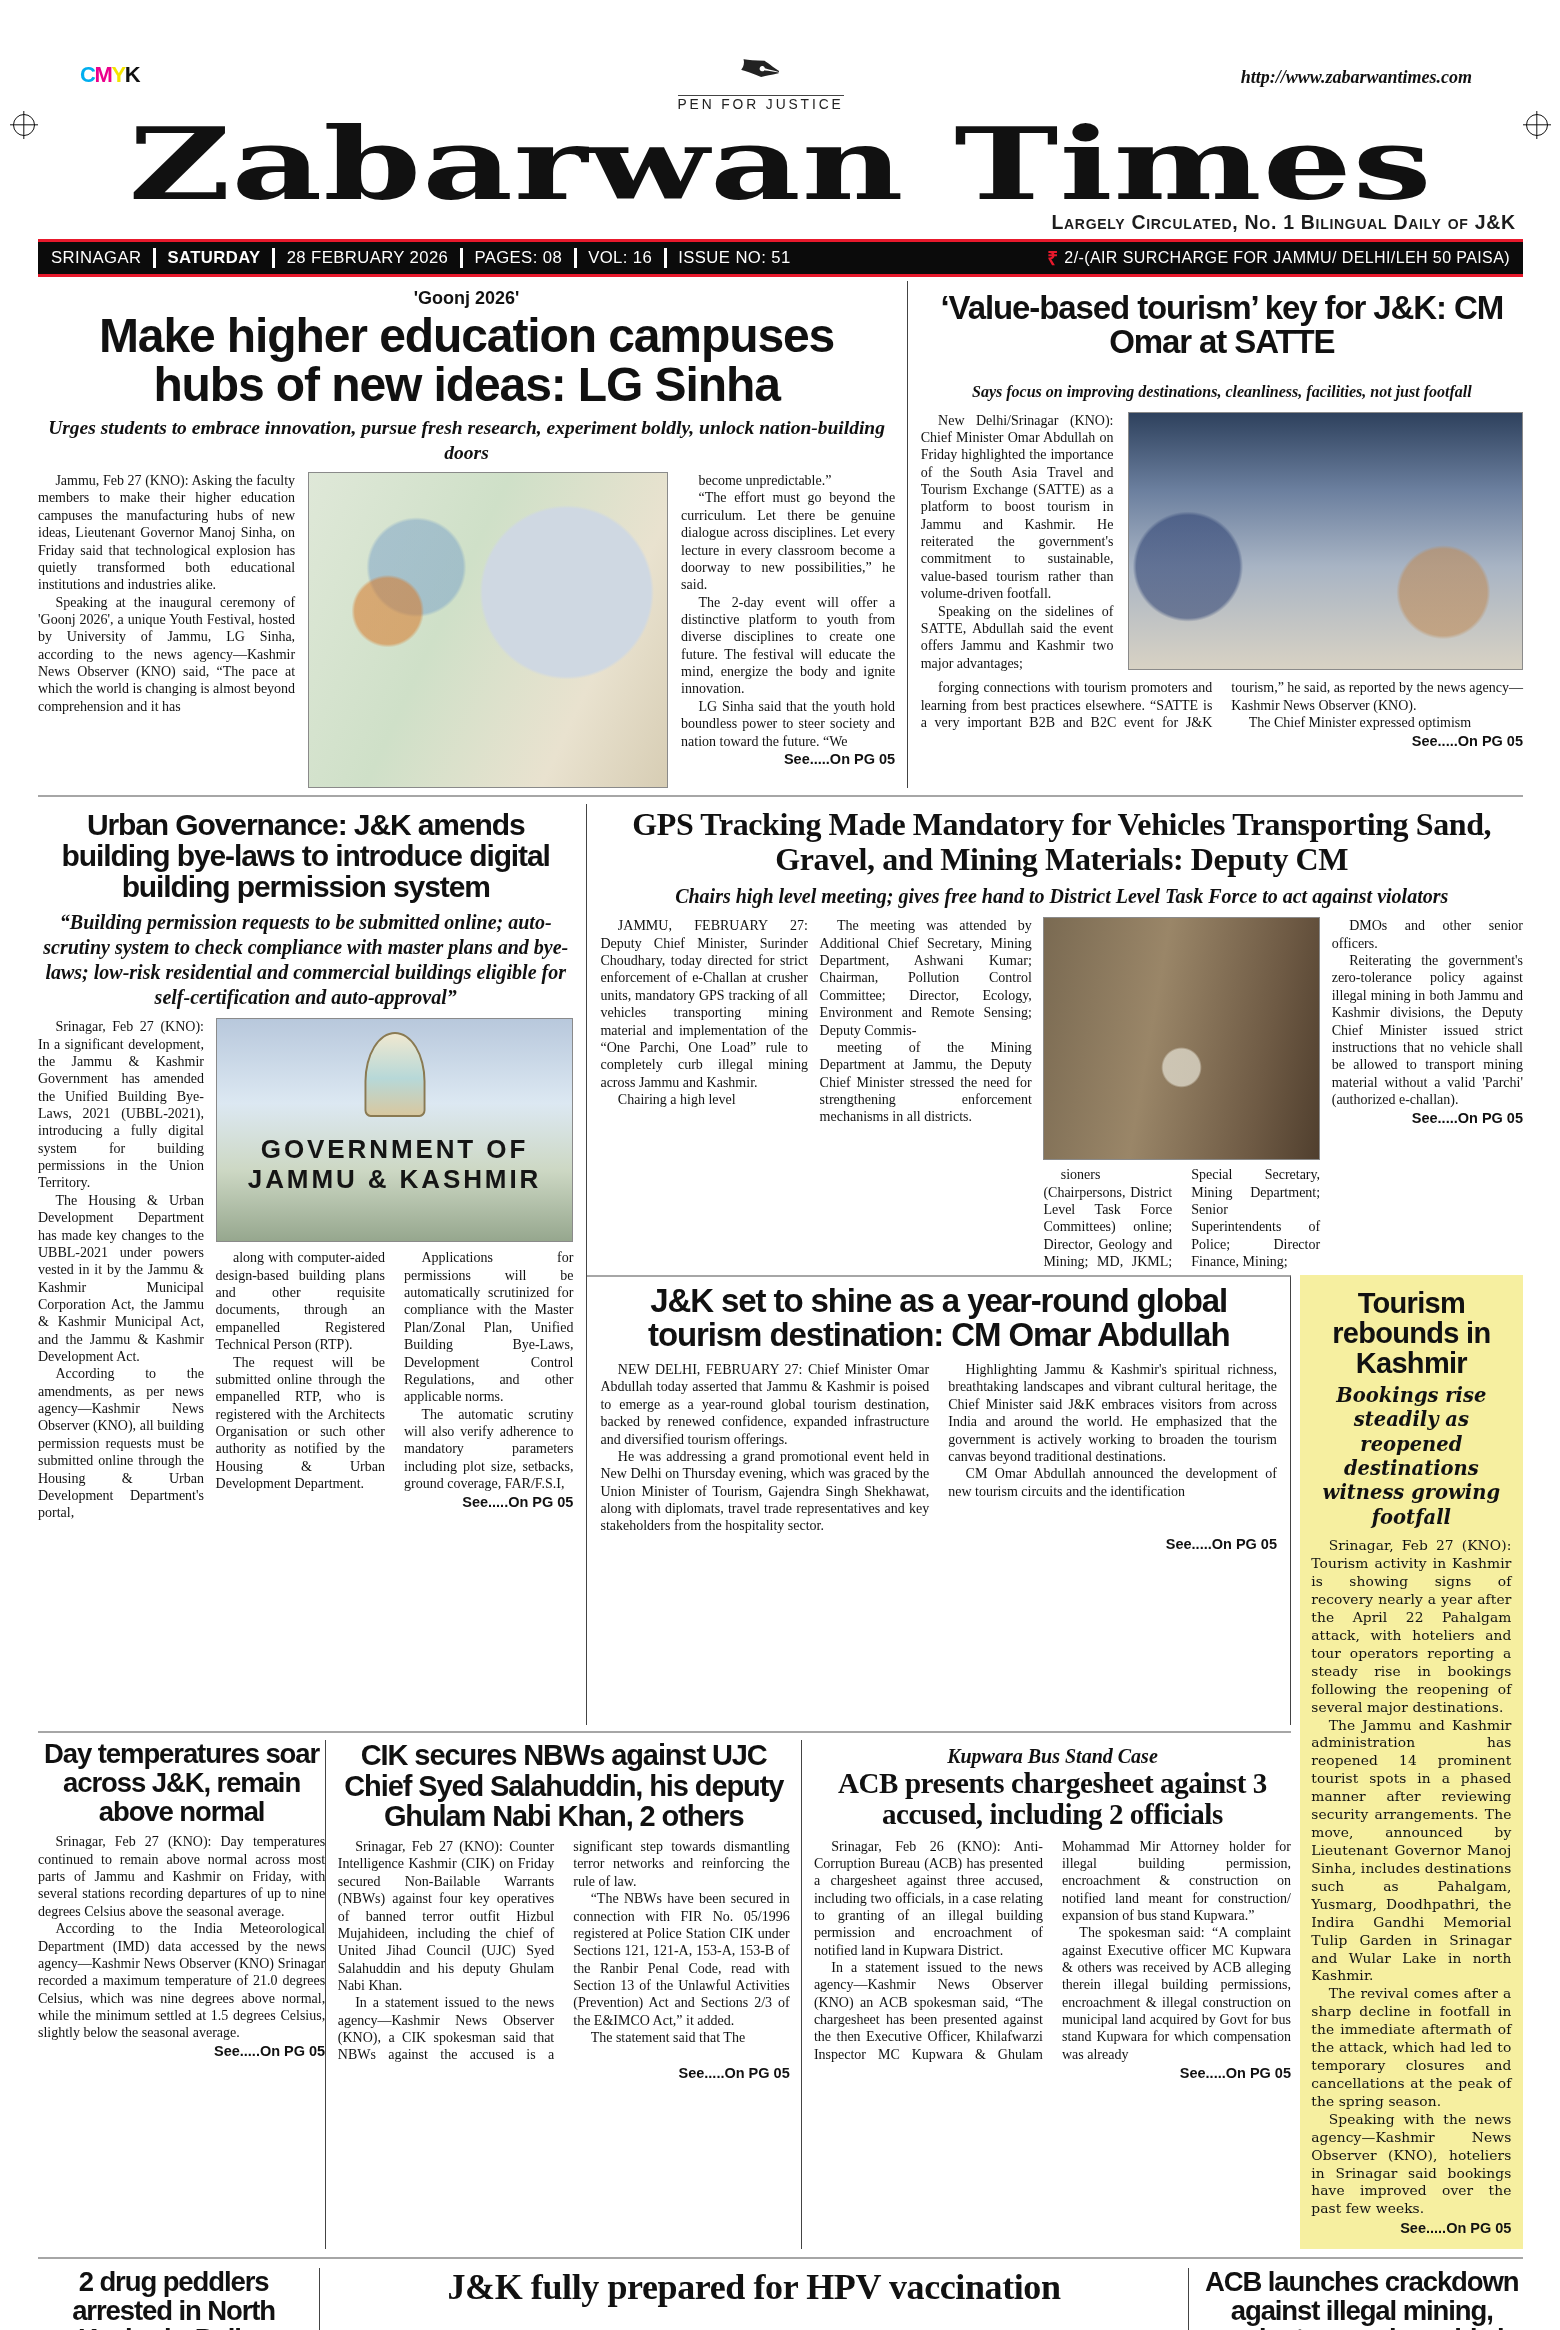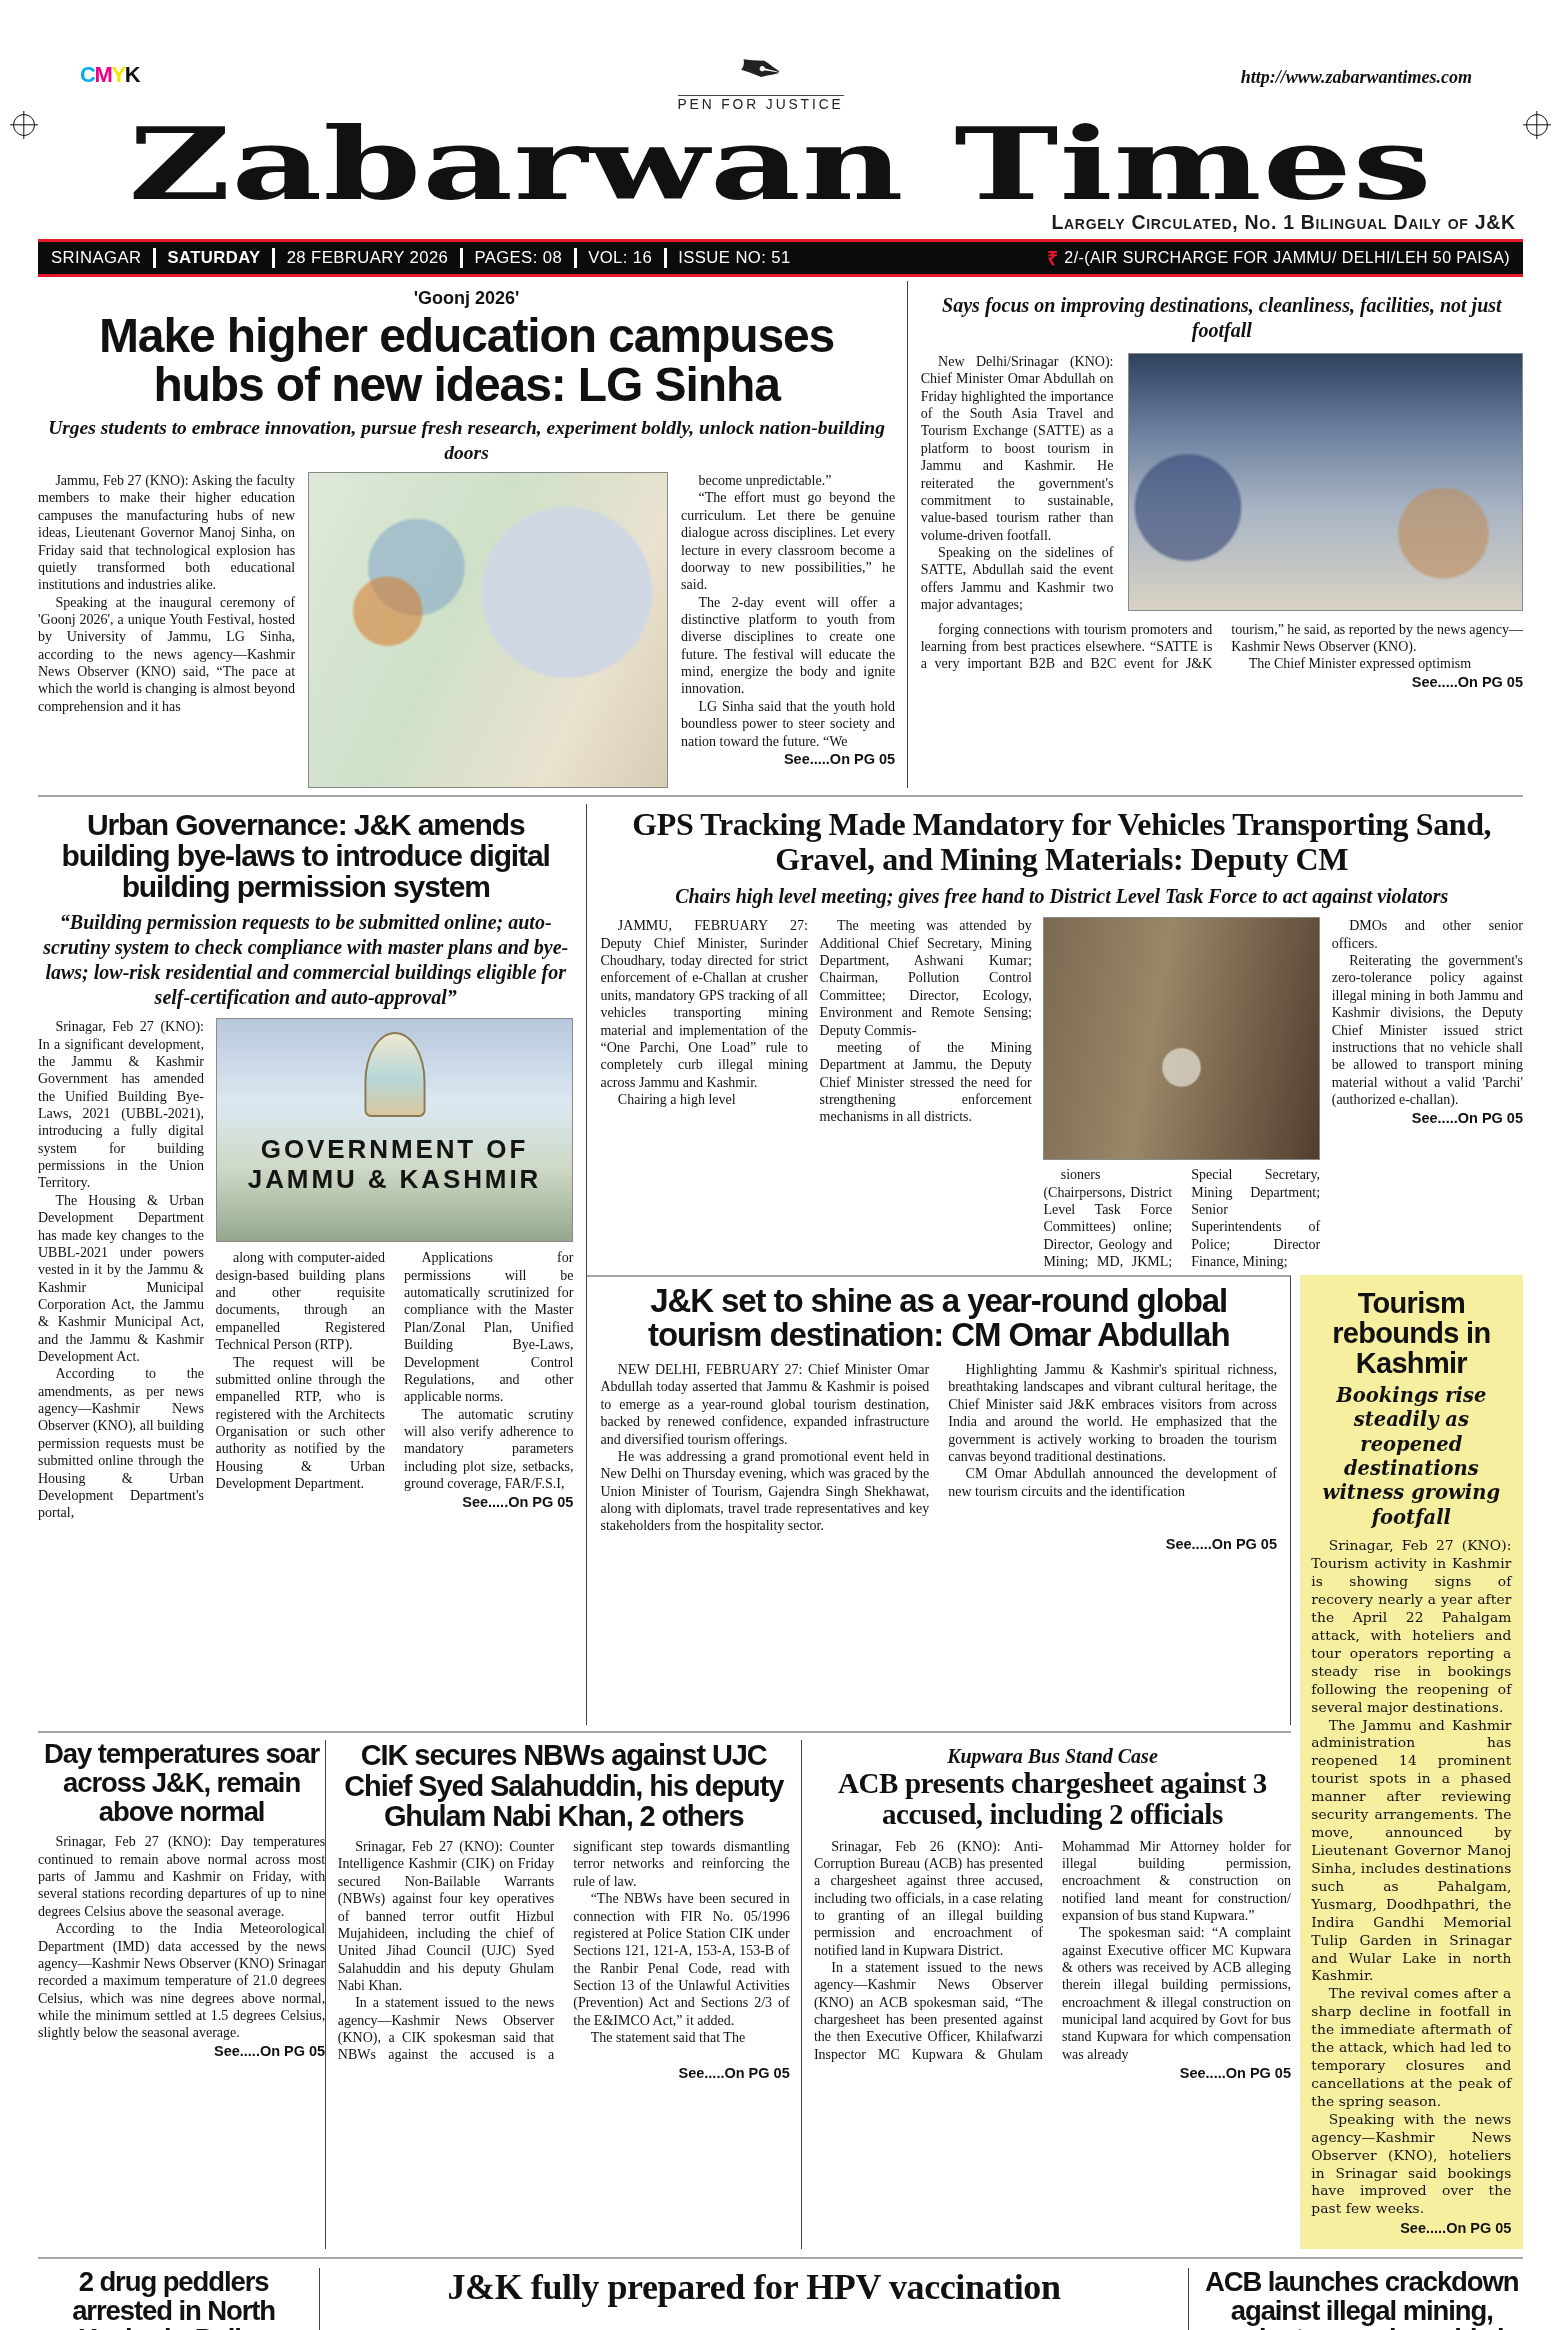--- a/index.html
+++ b/index.html
@@ -84,21 +84,21 @@
   .lead-photo { flex:0 0 42%; height:316px;
     background:
       radial-gradient(circle at 22% 44%, rgba(215,120,40,.55) 0 10%, transparent 11%),
       radial-gradient(circle at 30% 30%, rgba(120,160,200,.5) 0 14%, transparent 15%),
       radial-gradient(circle at 72% 38%, #cfd8e2 0 26%, transparent 27%),
       linear-gradient(115deg,#dfe8d8 0%, #cfe0c8 40%, #e9e2cf 75%, #d7cdb4 100%);
   }
   .lead-c2 { flex:1; }
   .art-satte { flex:1; border-left:1.4px solid #444; padding-left:13px; }
   .art-satte .h-sans { font-size:33px; margin-top:10px; }
-  .art-satte .sub { font-size:20px; margin:12px 0 10px; }
+  .art-satte .sub { font-size:16px; margin:22px 0 10px; }
   .satte-top { display:flex; gap:15px; }
   .satte-c1 { flex:0 0 32%; }
   .satte-photo { flex:1; height:258px;
     background:
       radial-gradient(circle at 80% 70%, rgba(190,140,90,.6) 0 12%, transparent 13%),
       radial-gradient(circle at 15% 60%, rgba(40,60,110,.55) 0 14%, transparent 15%),
       linear-gradient(#2e415d 0%, #6b7f9e 30%, #a8b4c4 60%, #d8d2c4 100%);
   }
   .satte-bottom { margin-top:7.2px; }
   
@@ -212,20 +212,21 @@
                 <p>“The effort must go beyond the curriculum. Let there be genuine dialogue across disciplines. Let every lecture in every classroom become a doorway to new possibilities,” he said.</p>
                 <p>The 2-day event will offer a distinctive platform to youth from diverse disciplines to create one future. The festival will educate the mind, energize the body and ignite innovation.</p>
                 <p>LG Sinha said that the youth hold boundless power to steer society and nation toward the future. “We</p>
               </div>
             <div class="continued">See.....On PG 05</div>
           </div>
         </div>
       </article>
 
       <article class="art-satte">
+        <h2 class="h-sans">‘Value-based tourism’ key for J&amp;K: CM Omar at SATTE</h2>
         <div class="sub">Says focus on improving destinations, cleanliness, facilities, not just footfall</div>
         <div class="satte-top">
           <div class="satte-c1 body">
               <p>New Delhi/Srinagar (KNO): Chief Minister Omar Abdullah on Friday highlighted the importance of the South Asia Travel and Tourism Exchange (SATTE) as a platform to boost tourism in Jammu and Kashmir. He reiterated the government's commitment to sustainable, value-based tourism rather than volume-driven footfall.</p>
               <p>Speaking on the sidelines of SATTE, Abdullah said the event offers Jammu and Kashmir two major advantages;</p>
             </div>
           <div class="satte-photo photo"></div>
         </div>
         <div class="satte-bottom body cols2">
             <p>forging connections with tourism promoters and learning from best practices elsewhere. “SATTE is a very important B2B and B2C event for J&amp;K tourism,” he said, as reported by the news agency—Kashmir News Observer (KNO).</p>

